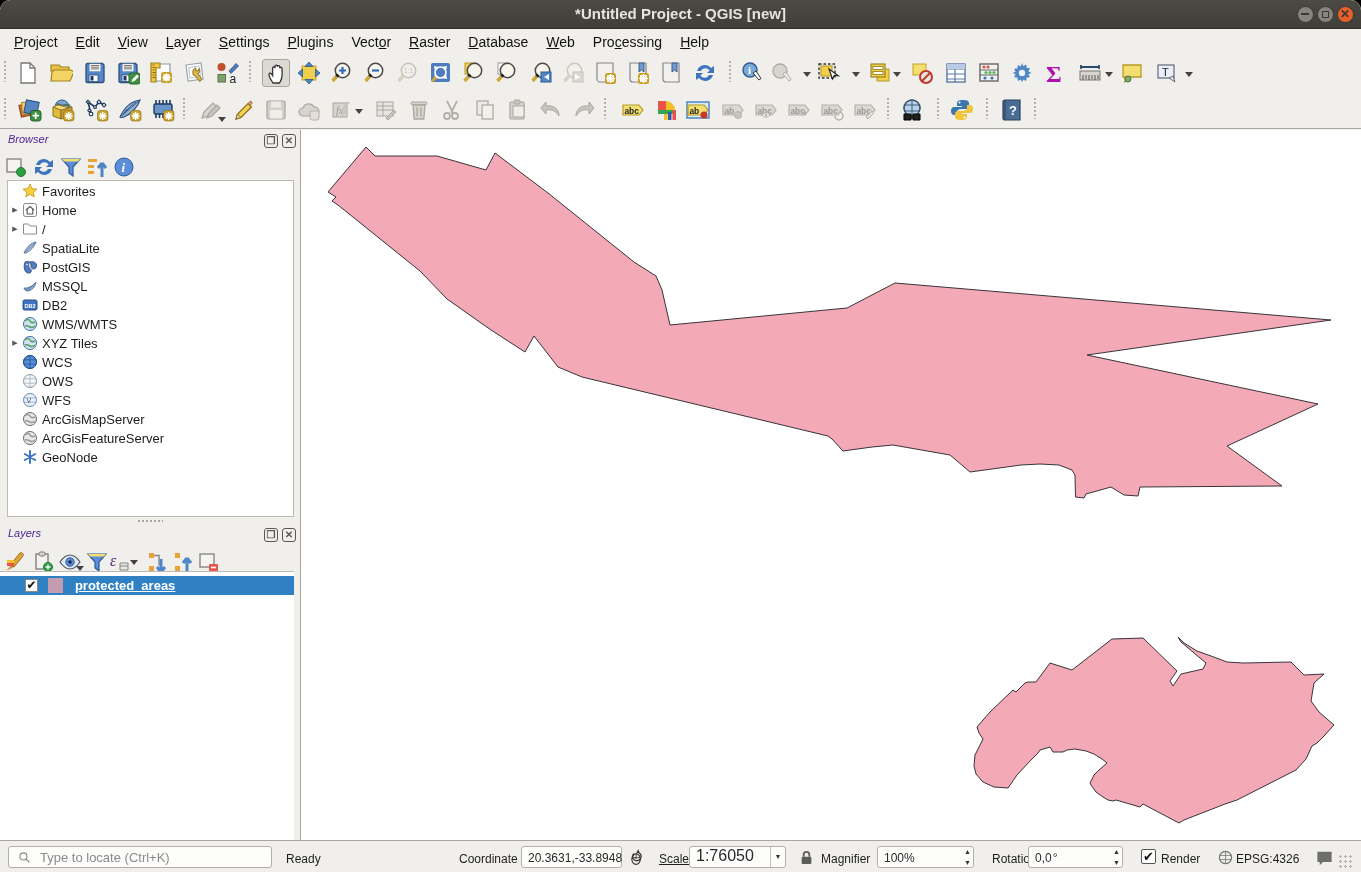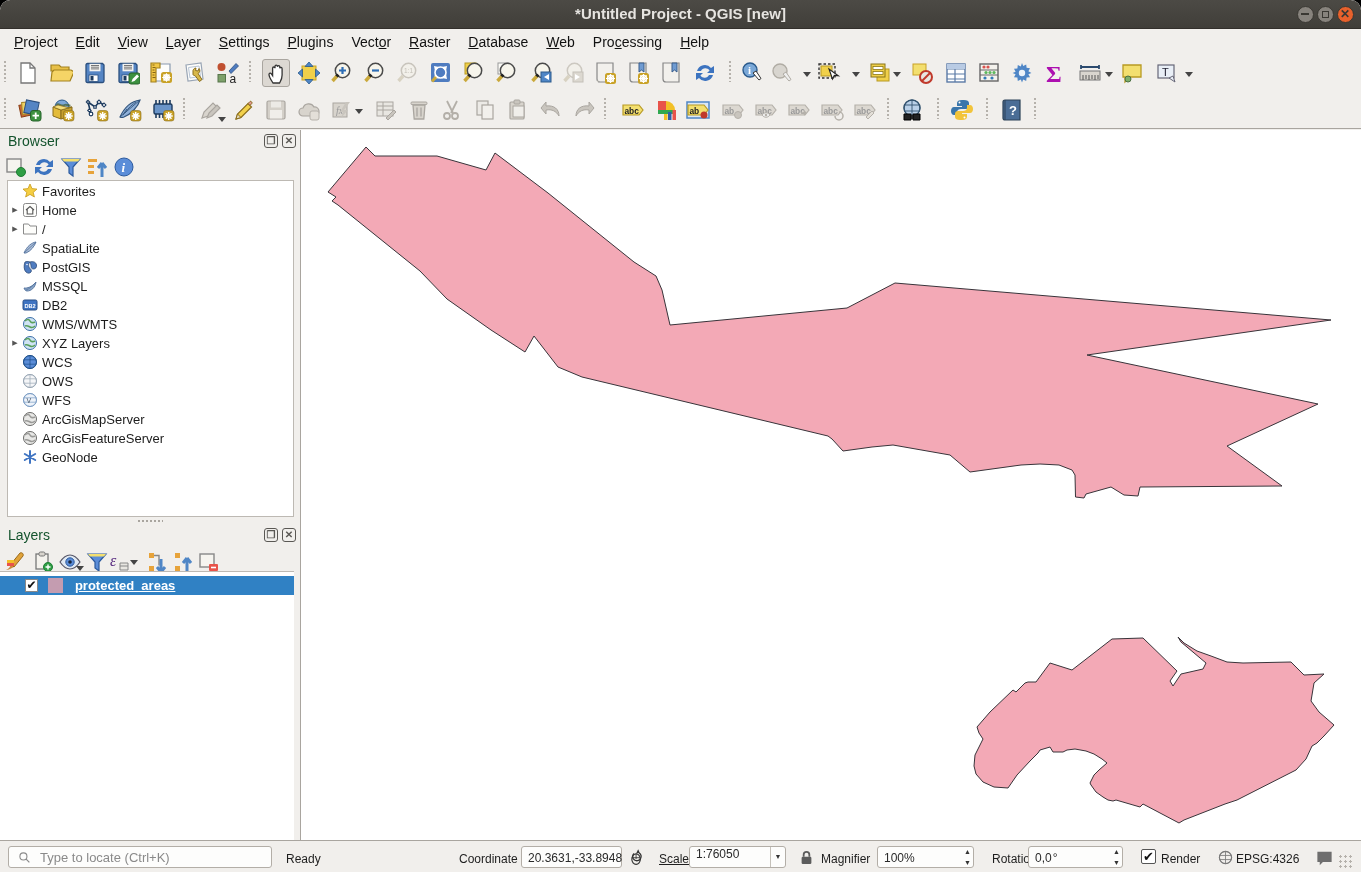--- a/index.html
+++ b/index.html
@@ -23,21 +23,21 @@
 .tbi svg { position:absolute; left:2px; top:2px; }
 #toolbars .r2 .tbi { top:41px; }
 .tbi.pressed { background:#dcd8d2; border:1px solid #a9a59f; border-radius:3px; }
 .caret { position:absolute; width:0; height:0; border-left:4px solid transparent;
   border-right:4px solid transparent; border-top:5px solid #444; }
 .handle { position:absolute; width:4px;
   background-image:radial-gradient(circle, #b5b1ab 1px, transparent 1.1px);
   background-size:4px 4px; }
 #dock { position:absolute; left:0; top:130px; width:301px; height:710px; background:#f1efec;
   border-right:1px solid #a9a59f; }
-.ptitle { position:absolute; font-size:14px; color:#14532d; }
+.ptitle { position:absolute; font-size:11px; color:#4c1d95;font-style:italic; }
 .pbtn { position:absolute; width:14px; height:14px; border:1.5px solid #5a5854; border-radius:3px;
   color:#5a5854; font-size:10px; line-height:11px; text-align:center; font-weight:bold; }
 #btree { position:absolute; left:7px; top:50px; width:287px; height:337px; background:#fff;
   border:1px solid #bdb9b3; }
 .trow { height:19px; line-height:19px; white-space:nowrap; }
 .arr { display:inline-block; width:14px; font-size:7px; color:#555; text-align:center; vertical-align:top; }
 .tic { display:inline-block; width:20px; vertical-align:top; padding-top:1px; }
 .tic svg { vertical-align:top; margin-top:1px; }
 .tlb { font-size:13px; color:#1c1c1c; }
 #ltree { position:absolute; left:0px; top:441px; width:294px; height:269px; background:#fff;
@@ -610,21 +610,21 @@
               <rect x="1" y="3" width="14" height="10" rx="1.5" fill="#3f74c2" stroke="#274d85"></rect>
               <text x="2.4" y="10.8" font-size="5.6" font-weight="bold" fill="#fff" font-family="Liberation Sans">DB2</text>
             </svg></span><span class="tlb">DB2</span></div>
 <div class="trow"><span class="arr"></span><span class="tic"><svg width="16" height="16" viewBox="0 0 16 16">
               <circle cx="8" cy="8" r="6.5" fill="#cfe3f4" stroke="#3a6ea8" stroke-width="1"></circle>
               <path d="M3 5c2-2 4-2 5 0s3 2 5 1M3 10c2-1 3 0 5 1s3 1 5-1" stroke="#59a05a" stroke-width="1.6" fill="none"></path>
             </svg></span><span class="tlb">WMS/WMTS</span></div>
 <div class="trow"><span class="arr">▶</span><span class="tic"><svg width="16" height="16" viewBox="0 0 16 16">
               <circle cx="8" cy="8" r="6.5" fill="#cfe3f4" stroke="#3a6ea8" stroke-width="1"></circle>
               <path d="M3 5c2-2 4-2 5 0s3 2 5 1M3 10c2-1 3 0 5 1s3 1 5-1" stroke="#59a05a" stroke-width="1.6" fill="none"></path>
-            </svg></span><span class="tlb">XYZ Layers</span></div>
+            </svg></span><span class="tlb">XYZ Tiles</span></div>
 <div class="trow"><span class="arr"></span><span class="tic"><svg width="16" height="16" viewBox="0 0 16 16">
               <circle cx="8" cy="8" r="6.5" fill="#5b8dd8" stroke="#1d4f8a" stroke-width="1"></circle>
               <path d="M8 1.5a6.5 6.5 0 0 1 0 13M8 1.5a6.5 6.5 0 0 0 0 13M2 5.8h12M2 10.2h12M8 1.5v13" stroke="#1d4f8a" stroke-width="0.7" fill="none"></path>
             </svg></span><span class="tlb">WCS</span></div>
 <div class="trow"><span class="arr"></span><span class="tic"><svg width="16" height="16" viewBox="0 0 16 16">
               <circle cx="8" cy="8" r="6.5" fill="#f5f6f8" stroke="#9aa7b5" stroke-width="1"></circle>
               <path d="M8 1.5a6.5 6.5 0 0 1 0 13M8 1.5a6.5 6.5 0 0 0 0 13M2 5.8h12M2 10.2h12M8 1.5v13" stroke="#9aa7b5" stroke-width="0.7" fill="none"></path>
             </svg></span><span class="tlb">OWS</span></div>
 <div class="trow"><span class="arr"></span><span class="tic"><svg width="16" height="16" viewBox="0 0 16 16">
               <circle cx="8" cy="8" r="6.5" fill="#eef3fa" stroke="#7a9cc4" stroke-width="1"></circle>
@@ -736,21 +736,21 @@
       <span style="position:absolute;left:6px;top:4px;font-size:12px;">20.3631,-33.8948</span>
     </div>
     <svg width="17" height="18" viewBox="0 0 24 24" style="position:absolute;left:629px;top:7px;">
         <ellipse cx="10" cy="15" rx="6" ry="7.5" fill="#f0eeea" stroke="#333" stroke-width="1.6"></ellipse>
         <path d="M10 7.5V15M4 13h12" stroke="#333" stroke-width="1.2"></path>
         <path d="M14 6a6 6 0 1 1-7 1" fill="none" stroke="#333" stroke-width="1.8"></path>
         <path d="M13 1l2 5-5 1z" fill="#333"></path>
       </svg>
     <div class="lbl" style="left:659px;text-decoration:underline;">Scale</div>
     <div class="combo" style="left:689px; top:5px; width:97px; height:22px;">
-      <span style="position:absolute;left:6px;top:0;font-size:12px;">1:76050</span>
+      <span style="position:absolute;left:6px;top:0;font-size:16px;">1:76050</span>
       <span class="cArrow">▼</span>
     </div>
     <svg width="13" height="15" viewBox="0 0 16 18" style="position:absolute;left:800px;top:9px;">
         <rect x="2" y="8" width="12" height="9" rx="1.5" fill="#5c5c5c"></rect>
         <path d="M4.5 8V5.5a3.5 3.5 0 0 1 7 0V8" fill="none" stroke="#5c5c5c" stroke-width="2.2"></path>
       </svg>
     <div class="lbl" style="left:821px;text-align:right;">Magnifier</div>
     <div class="spin" style="left:877px; top:5px; width:97px; height:22px;">
       <span style="position:absolute;left:6px;top:4px;font-size:12px;">100%</span>
       <span class="sUp">▲</span>

